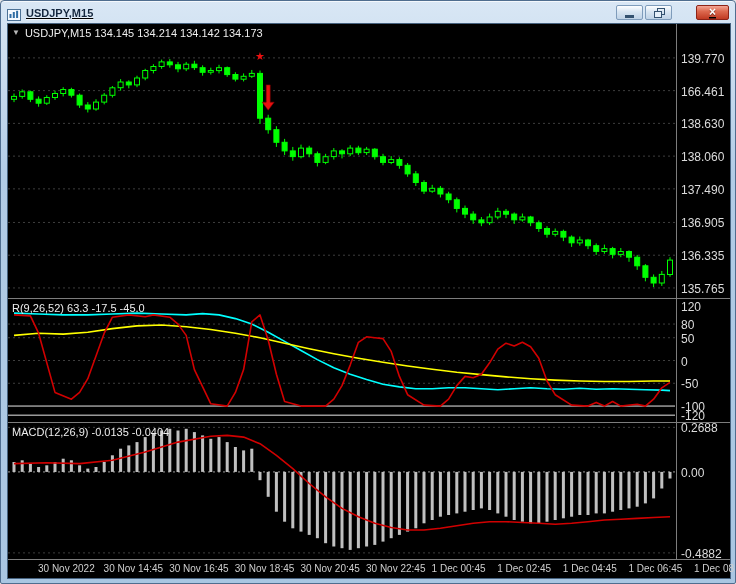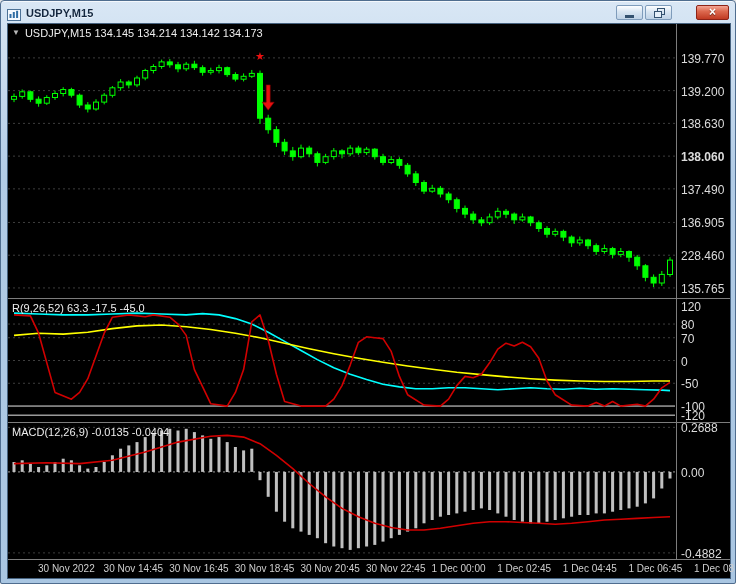--- a/index.html
+++ b/index.html
@@ -5,21 +5,21 @@
   html,body{margin:0;padding:0;background:#e8e8e8;}
   *{box-sizing:border-box;}
   .window{
     position:relative;width:736px;height:584px;
     background:linear-gradient(#d9e7f5,#b2cce6 30%,#a9c6e2);
     border:1px solid #4f6d8f;border-radius:4px 4px 2px 2px;
     font-family:"Liberation Sans",sans-serif;
     box-shadow:inset 0 1px 0 rgba(255,255,255,.7);
     overflow:hidden;
   }
-  .titlebar{position:absolute;left:1px;top:1px;right:1px;height:21px;display:flex;align-items:center;padding:0 5px;}
+  .titlebar{position:absolute;left:1px;top:1px;right:1px;height:21px;display:flex;align-items:center;padding:0 5px;text-decoration:underline;}
   .win-icon{width:14px;height:12px;margin-right:5px;flex:0 0 auto;}
   .win-title{font-size:11px;font-weight:bold;color:#14273f;text-shadow:0 1px 0 rgba(255,255,255,.6);}
   .tb-spacer{flex:1;}
   .winbtn{height:15px;border-radius:2px;display:flex;align-items:center;justify-content:center;cursor:pointer;margin-left:2px;}
   .winbtn.min,.winbtn.max{width:27px;background:linear-gradient(#fdfeff,#d8e5f2 45%,#bfd2e6);border:1px solid #7f9cbb;}
   .winbtn.close{width:33px;margin-left:24px;background:linear-gradient(#f4a595,#dd6a50 40%,#c03a22);border:1px solid #8e2317;}
   .glyph-min{display:block;width:9px;height:3px;background:#33516f;margin-top:7px;}
   .glyph-max{position:relative;display:block;width:10px;height:9px;}
   .glyph-max::before{content:"";position:absolute;left:3px;top:0;width:6px;height:5px;border:1px solid #33516f;}
   .glyph-max::after{content:"";position:absolute;left:0;top:3px;width:6px;height:5px;border:1px solid #33516f;background:#e4eef8;}
@@ -354,37 +354,37 @@
       </div>
     <div class="hsep" style="top:535px"></div>
     <div class="vsep"></div>
     <div id="time-axis">
         <div class="tlabel" style="left: 2px; top: 3px;">30 Nov 2022</div>
         <div class="tlabel" style="left: 67.6px; top: 3px;">30 Nov 14:45</div>
         <div class="tlabel" style="left: 133.2px; top: 3px;">30 Nov 16:45</div>
         <div class="tlabel" style="left: 198.8px; top: 3px;">30 Nov 18:45</div>
         <div class="tlabel" style="left: 264.4px; top: 3px;">30 Nov 20:45</div>
         <div class="tlabel" style="left: 330px; top: 3px;">30 Nov 22:45</div>
-        <div class="tlabel" style="left: 395.6px; top: 3px;">1 Dec 00:00</div>
+        <div class="tlabel" style="left: 395.6px; top: 3px;">1 Dec 00:45</div>
         <div class="tlabel" style="left: 461.2px; top: 3px;">1 Dec 02:45</div>
         <div class="tlabel" style="left: 526.8px; top: 3px;">1 Dec 04:45</div>
         <div class="tlabel" style="left: 592.4px; top: 3px;">1 Dec 06:45</div>
         <div class="tlabel" style="left: 658px; top: 3px;">1 Dec 08:45</div>
       </div>
   <div class="axlabel" style="top: 27.891px;">139.770</div>
-      <div class="axlabel" style="top: 60.6331px;">139.200</div>
+      <div class="axlabel" style="top: 60.6331px;">166.461</div>
       <div class="axlabel" style="top: 93.3753px;">138.630</div>
-      <div class="axlabel" style="top: 126.117px; font-weight: bold;">138.060</div>
+      <div class="axlabel" style="top: 126.117px;">138.060</div>
       <div class="axlabel" style="top: 158.86px;">137.490</div>
       <div class="axlabel" style="top: 192.463px;">136.905</div>
-      <div class="axlabel" style="top: 225.205px;">228.460</div>
+      <div class="axlabel" style="top: 225.205px;">136.335</div>
       <div class="axlabel" style="top: 257.948px;">135.765</div>
       <div class="axlabel" style="top: 275.833px;">120</div>
       <div class="axlabel" style="top: 294.056px;">80</div>
-      <div class="axlabel" style="top: 307.722px;">70</div>
+      <div class="axlabel" style="top: 307.722px;">50</div>
       <div class="axlabel" style="top: 330.5px;">0</div>
       <div class="axlabel" style="top: 353.278px;">-50</div>
       <div class="axlabel" style="top: 376.056px;">-100</div>
       <div class="axlabel" style="top: 385.167px;">-120</div>
       <div class="axlabel" style="top: 397.345px;">0.2688</div>
       <div class="axlabel" style="top: 441.927px;">0.00</div>
       <div class="axlabel" style="top: 522.897px;">-0.4882</div>
     </div>
 </div>
 

